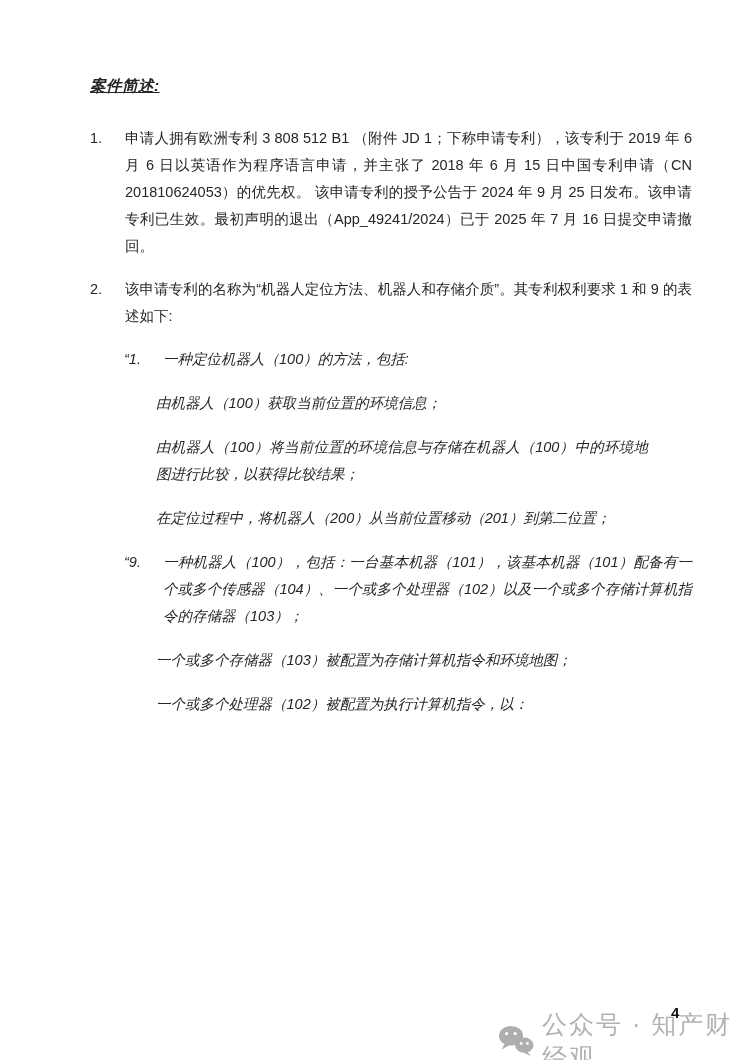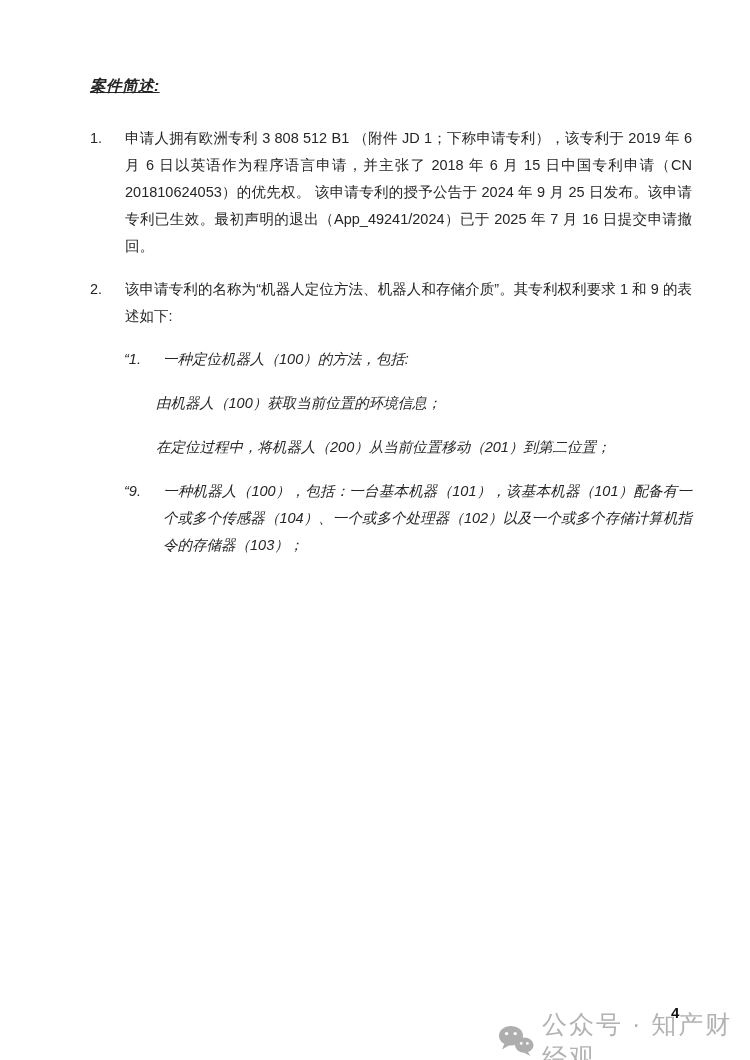--- a/index.html
+++ b/index.html
@@ -104,25 +104,30 @@
 
     <div class="para">
       <span class="pnum">2.</span>
       <span class="ptext">该申请专利的名称为“机器人定位方法、机器人和存储介质”。其专利权利要求 1 和 9 的表述如下:</span>
     </div>
 
     <div class="claim-head"><span class="cnum"><i>“1.</i></span><span>一种定位机器人（100）的方法，包括:</span></div>
 
     <div class="claim-body">
       <p>由机器人（100）获取当前位置的环境信息；</p>
+      <p>由机器人（100）将当前位置的环境信息与存储在机器人（100）中的环境地图进行比较，以获得比较结果；</p>
       <p>在定位过程中，将机器人（200）从当前位置移动（201）到第二位置；</p>
     </div>
 
     <div class="claim-head"><span class="cnum"><i>“9.</i></span><span>一种机器人（100），包括：一台基本机器（101），该基本机器（101）配备有一个或多个传感器（104）、一个或多个处理器（102）以及一个或多个存储计算机指令的存储器（103）；</span></div>
 
+    <div class="claim-body">
+      <p>一个或多个存储器（103）被配置为存储计算机指令和环境地图；</p>
+      <p>一个或多个处理器（102）被配置为执行计算机指令，以：</p>
+    </div>
 
   </div>
 
   <div class="page-number">4</div>
 
   <div class="watermark">
     <span>
       <svg width="36" height="32" viewBox="0 0 36 32" aria-hidden="true">
         <g fill="#aeaeae">
           <ellipse cx="13" cy="10.8" rx="12" ry="9.8"></ellipse>

